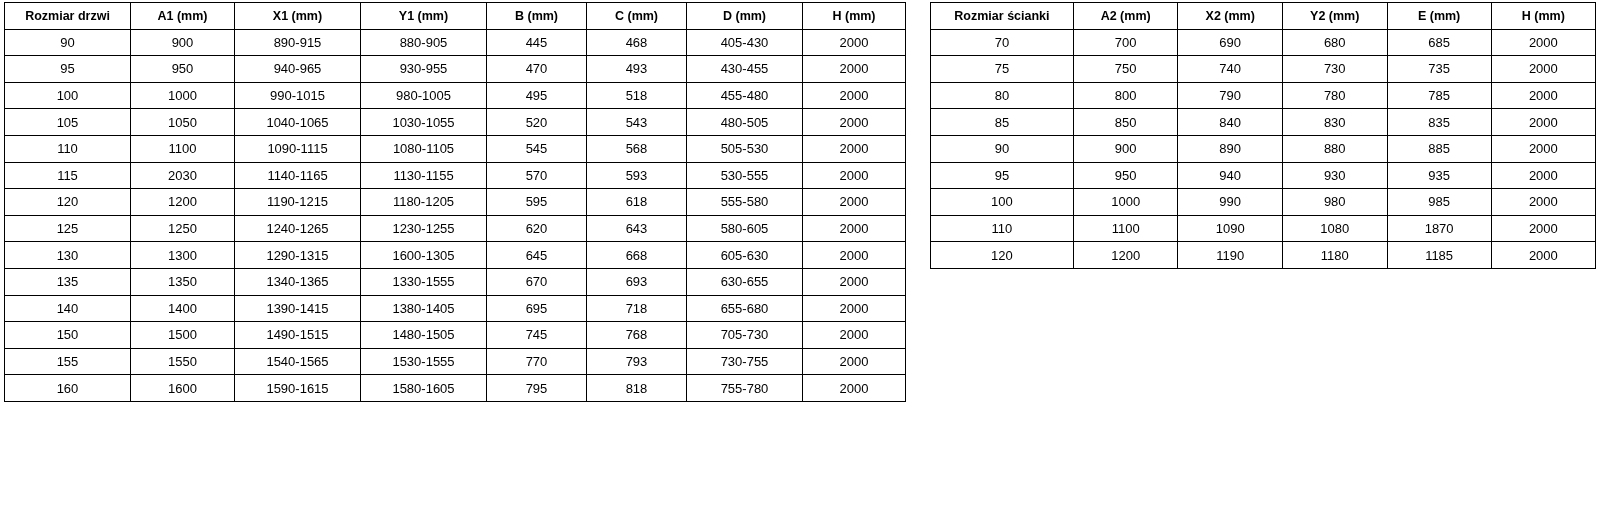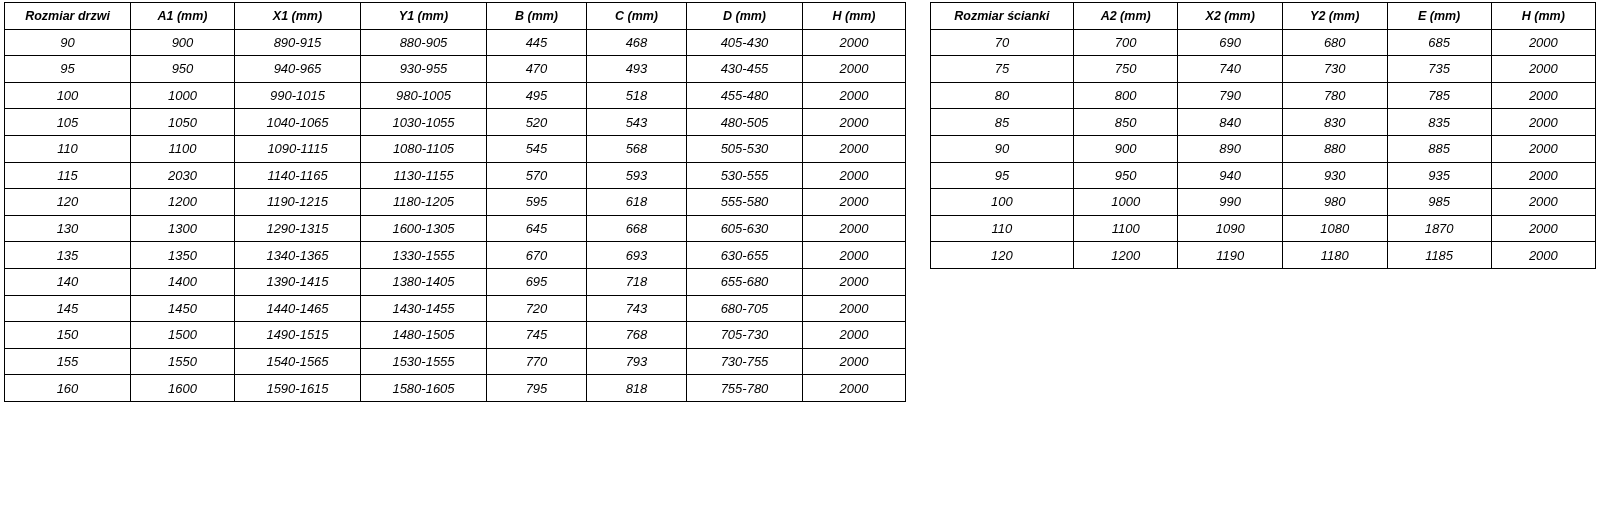--- a/index.html
+++ b/index.html
@@ -11,21 +11,20 @@
     width: 1600px;
     height: 514px;
     font-family: "Liberation Sans", sans-serif;
     color: #000000;
     overflow: hidden;
   }
   .sheet {
     position: relative;
     width: 1596px;
     height: 514px;
-    font-style: italic;
   }
   .table-wrap {
     position: absolute;
     top: 2px;
   }
   #doors-wrap { left: 4px; }
   #walls-wrap { left: 930px; }
 
   table.spec {
     border-collapse: collapse;
@@ -161,20 +160,30 @@
             <td>120</td>
             <td>1200</td>
             <td>1190-1215</td>
             <td>1180-1205</td>
             <td>595</td>
             <td>618</td>
             <td>555-580</td>
             <td>2000</td>
           </tr>
           <tr>
+            <td>125</td>
+            <td>1250</td>
+            <td>1240-1265</td>
+            <td>1230-1255</td>
+            <td>620</td>
+            <td>643</td>
+            <td>580-605</td>
+            <td>2000</td>
+          </tr>
+          <tr>
             <td>130</td>
             <td>1300</td>
             <td>1290-1315</td>
             <td>1600-1305</td>
             <td>645</td>
             <td>668</td>
             <td>605-630</td>
             <td>2000</td>
           </tr>
           <tr>
@@ -188,30 +197,20 @@
             <td>2000</td>
           </tr>
           <tr>
             <td>140</td>
             <td>1400</td>
             <td>1390-1415</td>
             <td>1380-1405</td>
             <td>695</td>
             <td>718</td>
             <td>655-680</td>
-            <td>2000</td>
-          </tr>
-          <tr>
-            <td>145</td>
-            <td>1450</td>
-            <td>1440-1465</td>
-            <td>1430-1455</td>
-            <td>720</td>
-            <td>743</td>
-            <td>680-705</td>
             <td>2000</td>
           </tr>
           <tr>
             <td>150</td>
             <td>1500</td>
             <td>1490-1515</td>
             <td>1480-1505</td>
             <td>745</td>
             <td>768</td>
             <td>705-730</td>

